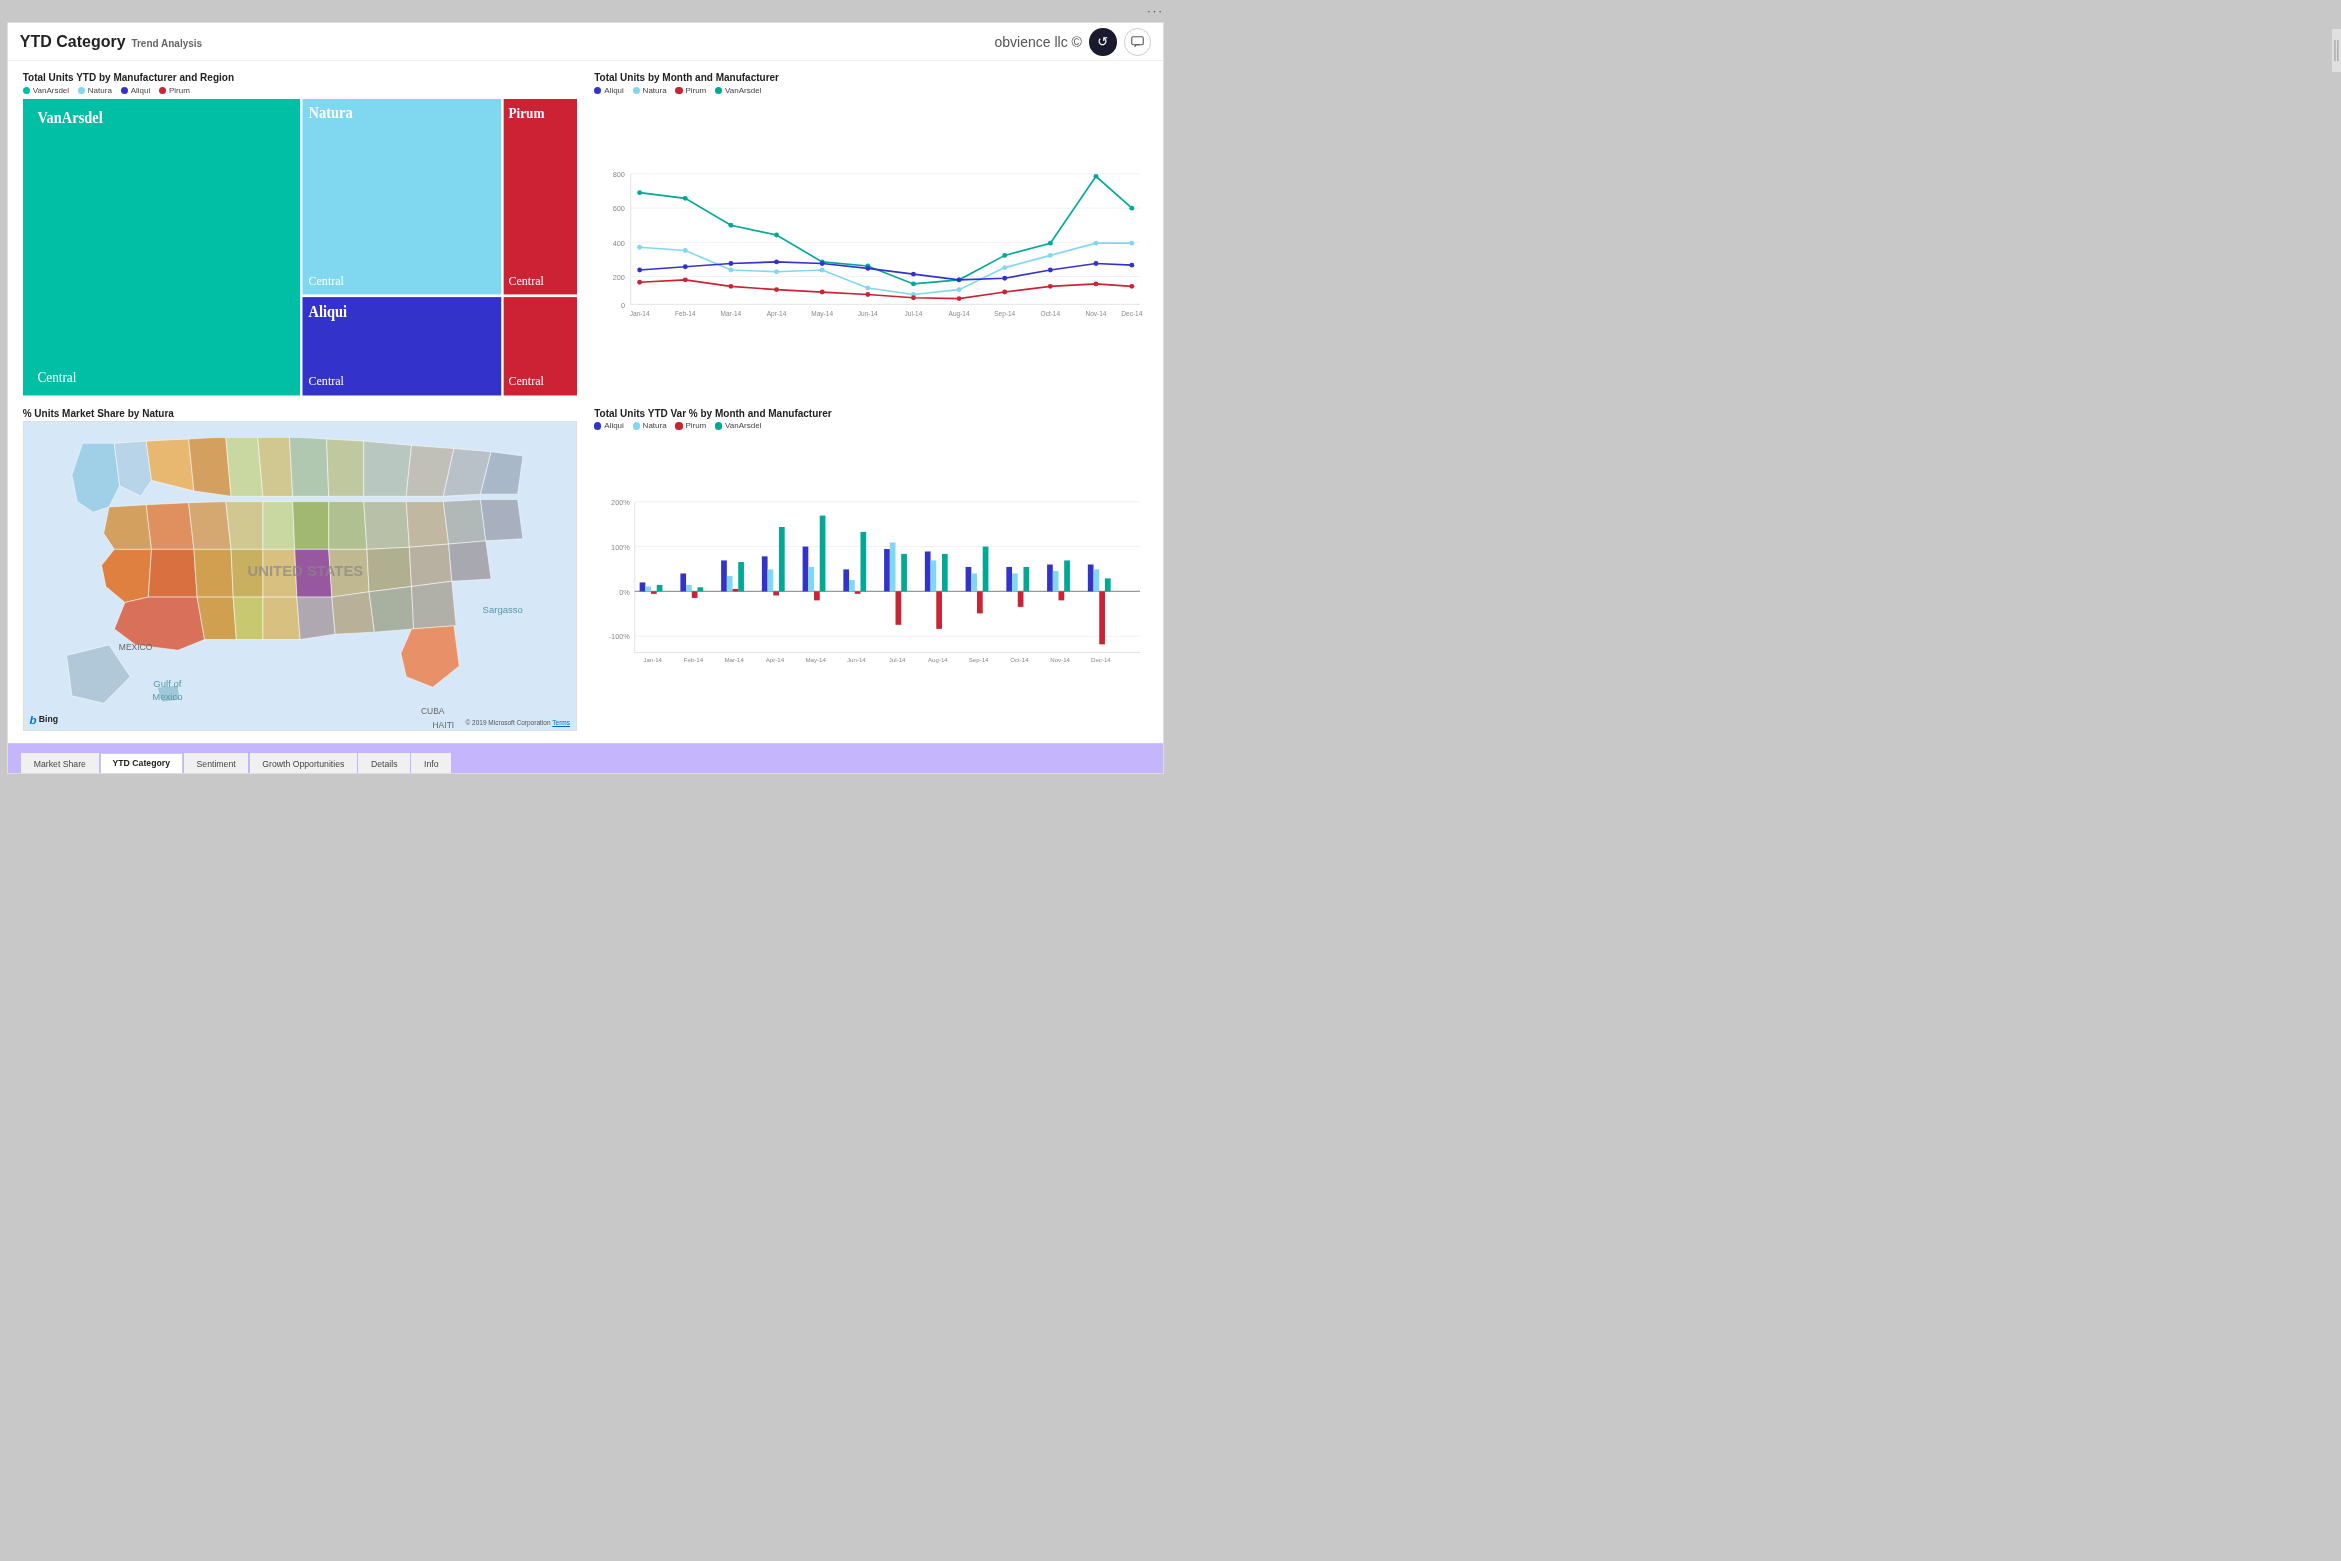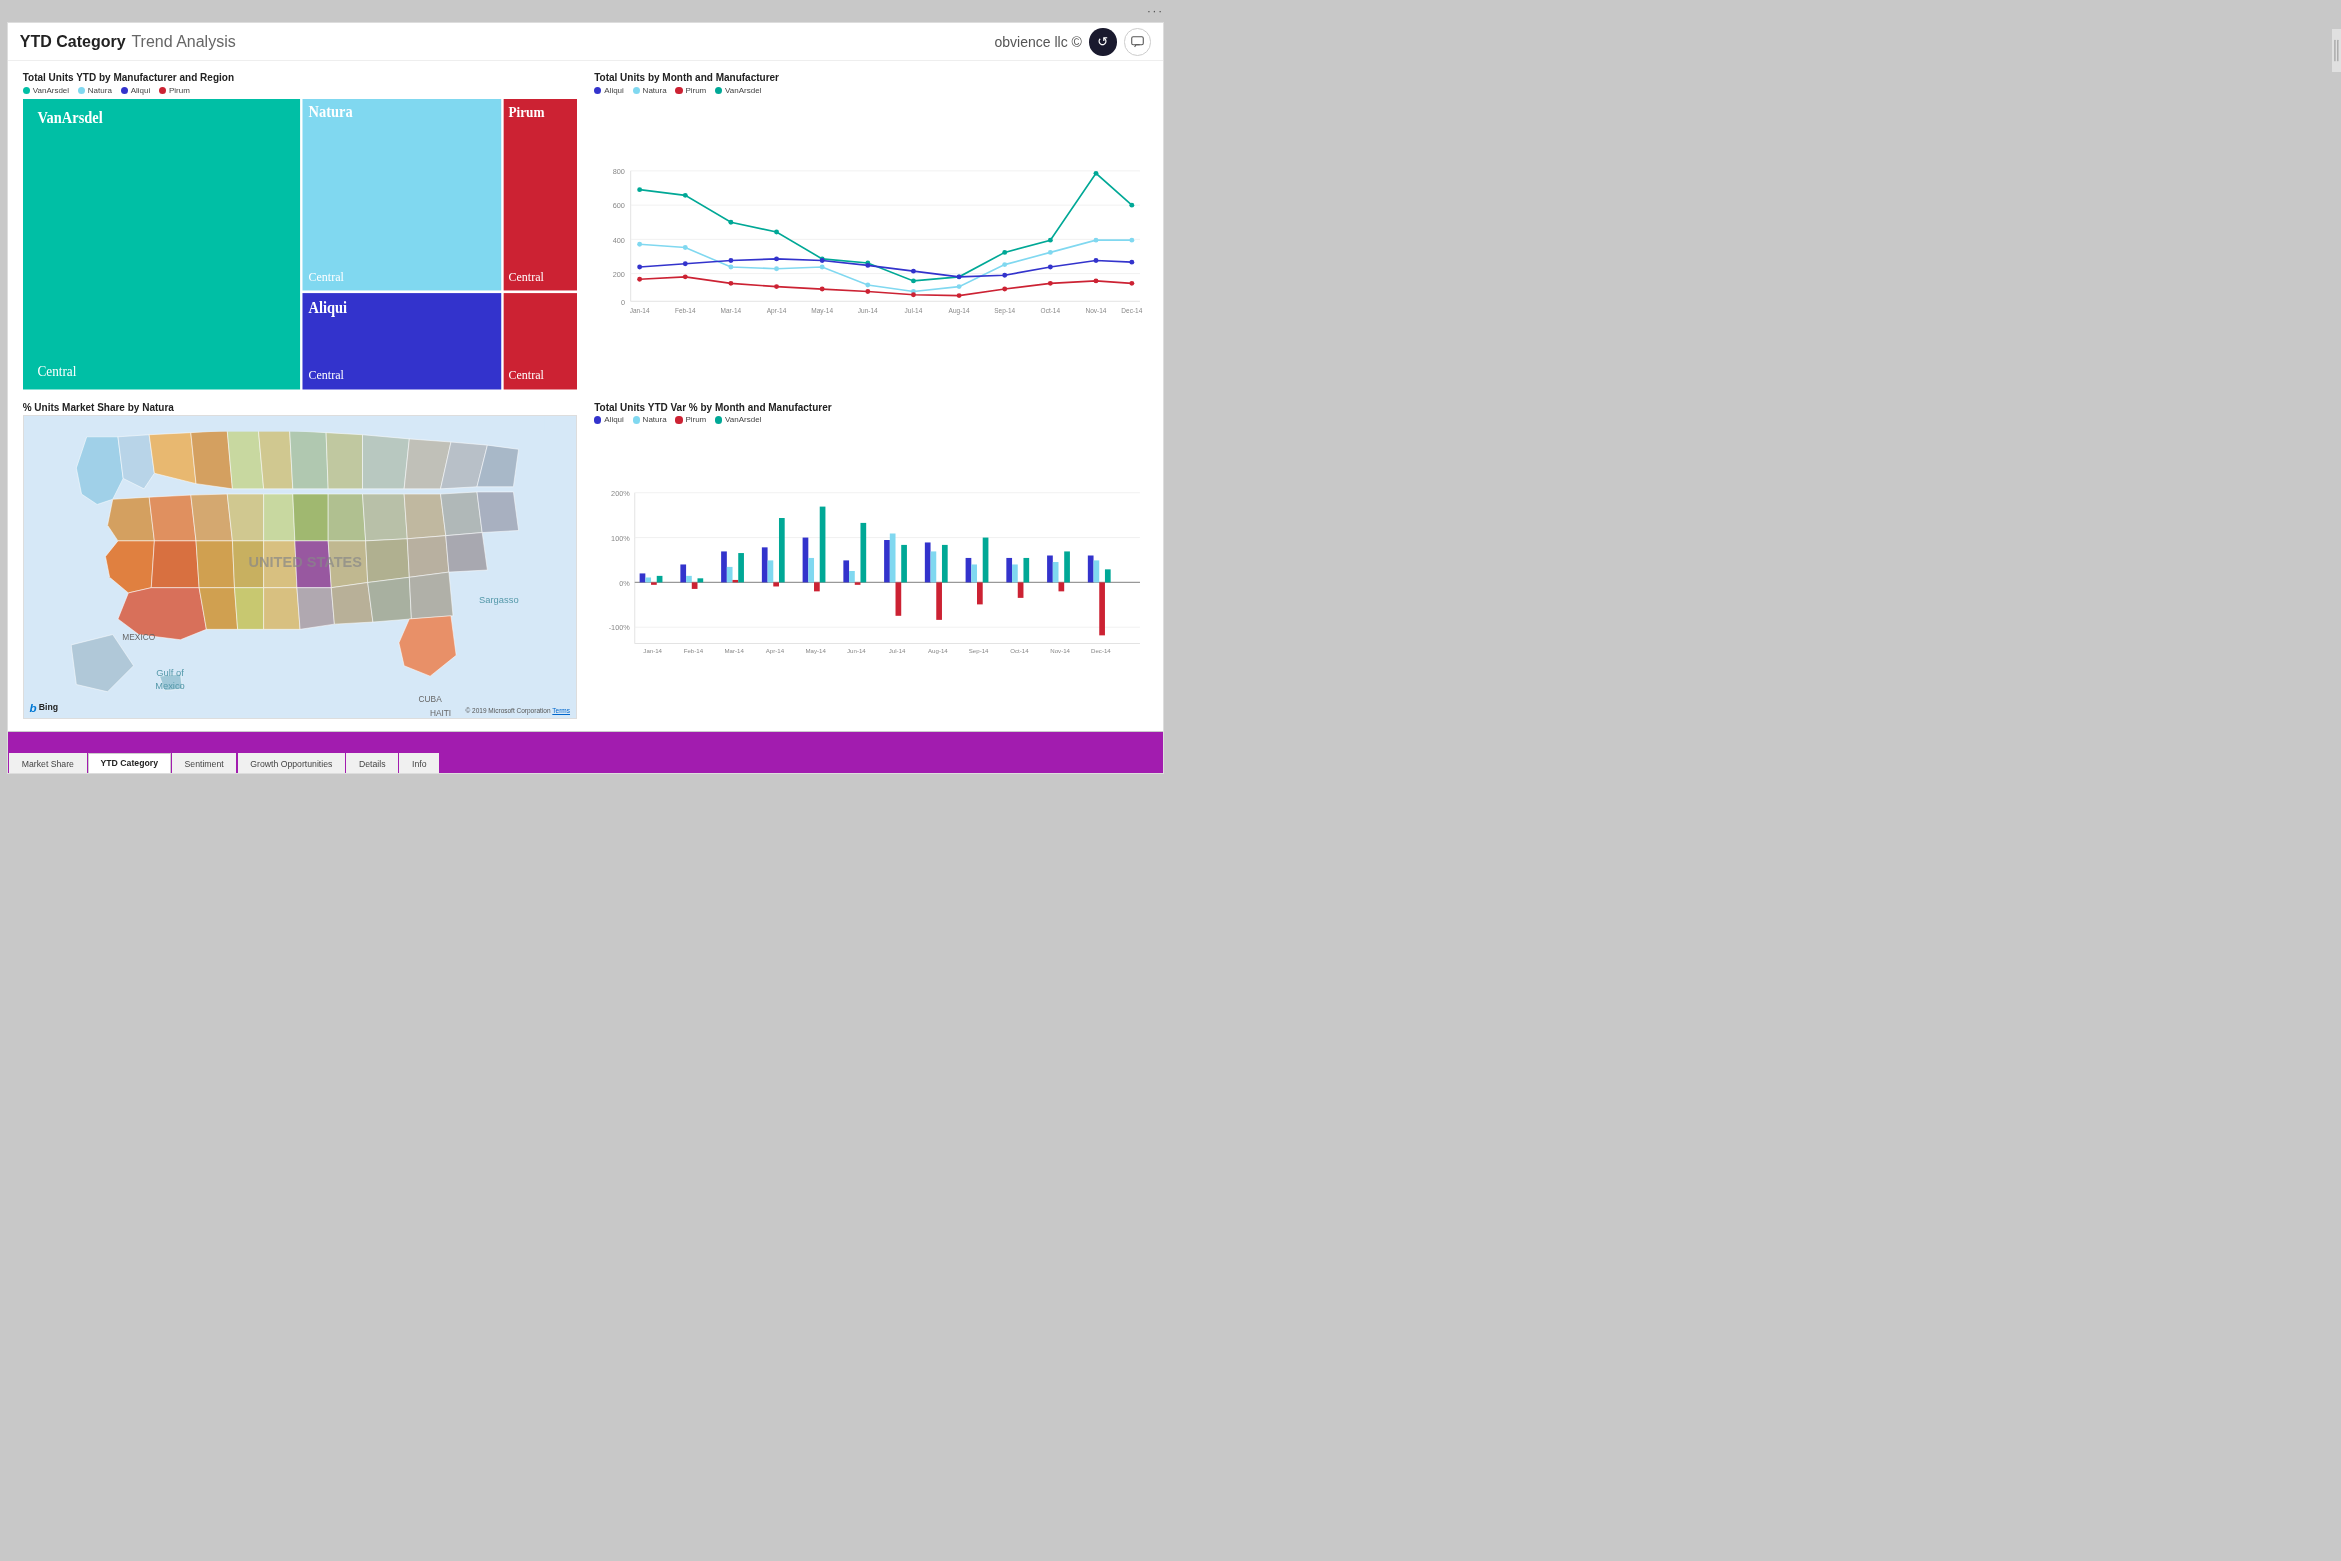--- a/index.html
+++ b/index.html
@@ -53,22 +53,23 @@
       gap: 5.8px;
     }
 
     .header-title-main {
       font-size: 16px;
       font-weight: 700;
       color: #222;
     }
 
     .header-title-sub {
-      font-size: 16px;
+      font-size: 10px;
       color: #666;
+      font-weight: bold;
     }
 
     .header-right {
       display: flex;
       align-items: center;
       gap: 7.2px;
     }
 
     .header-brand {
       font-size: 14px;
@@ -171,26 +172,26 @@
 
     
     .barchart-container {
       flex: 1;
       position: relative;
       overflow: hidden;
     }
 
     
     .tab-bar {
-      height: 42px;
-      background: #a21caf;
+      height: 30px;
+      background: #c4b5fd;
       border-top: 0.7px solid #ccc;
       display: flex;
       align-items: flex-end;
-      padding: 0 1px;
+      padding: 0 13px;
     }
 
     .tab-item {
       padding: 4.3px 11.6px;
       font-size: 8.7px;
       color: #444;
       cursor: pointer;
       border: 0.7px solid transparent;
       border-bottom: none;
       background: #f0f0f0;

